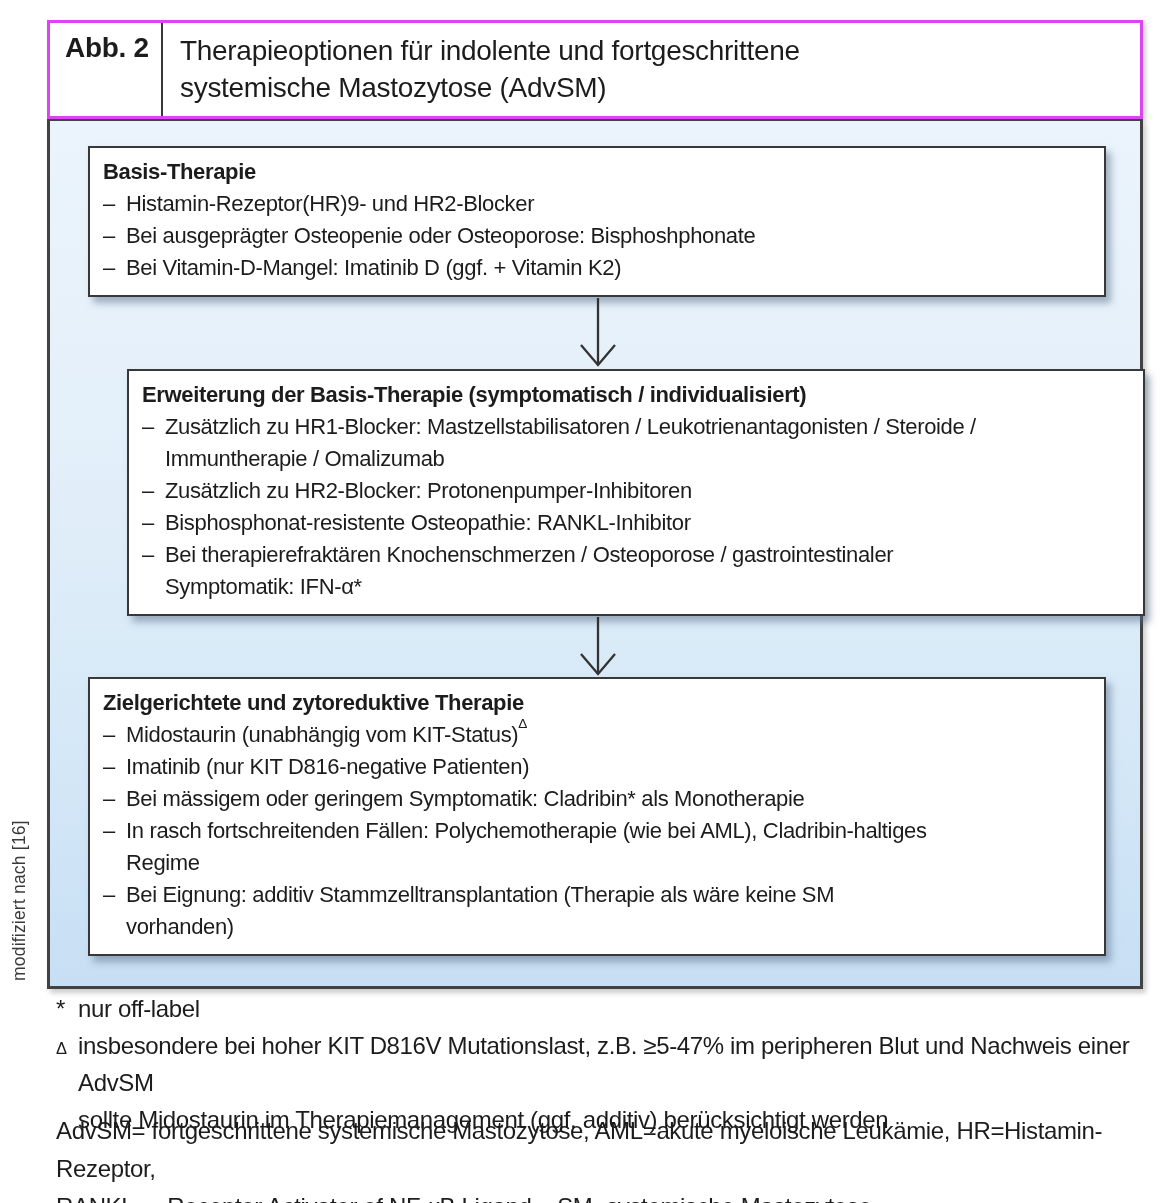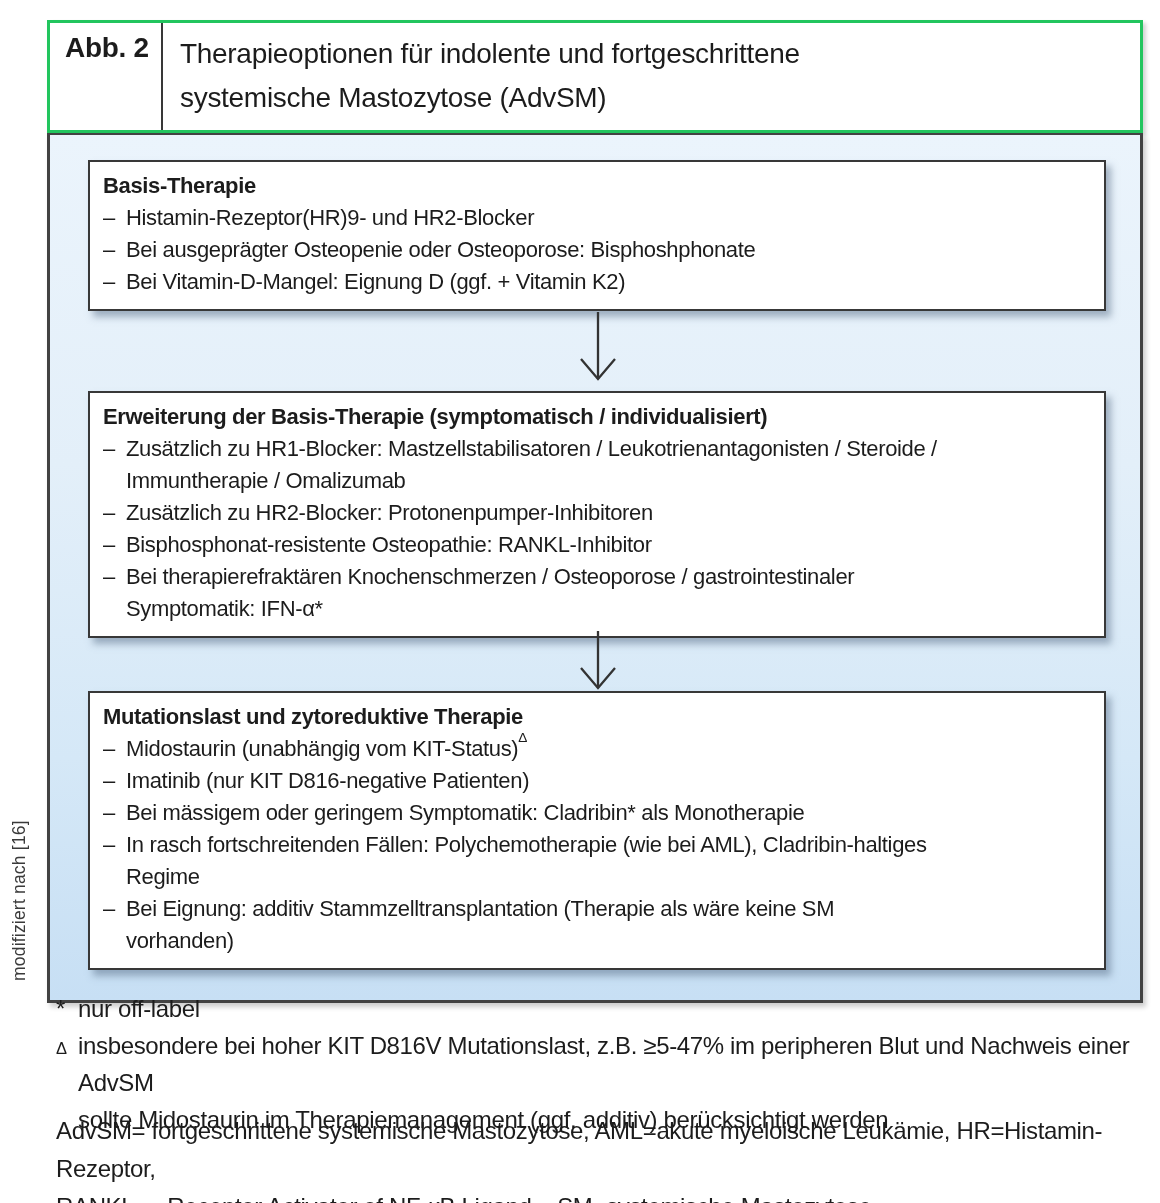--- a/index.html
+++ b/index.html
@@ -7,51 +7,51 @@
     width:1160px; height:1203px; position:relative;
     background:#ffffff; color:#1c1c1c;
     font-family:"Liberation Sans", sans-serif;
     overflow:hidden;
   }
   .figure { position:absolute; left:47px; top:20px; width:1096px; }
 
   
   .fig-header {
     box-sizing:border-box; display:flex; background:#fff;
-    border:3px solid #22c55e;
+    border:3px solid #d946ef;
     box-shadow:3px 3px 4px rgba(0,0,0,.18);
   }
   .fig-label {
     flex:none; width:113px; box-sizing:border-box;
     border-right:2.5px solid #383838;
     padding:9px 6px 9px 15px;
     font-size:28px; font-weight:bold; letter-spacing:-0.3px;
   }
   .fig-title {
     padding:9px 16px 10px 17px;
-    font-size:28px; line-height:44px; letter-spacing:-0.3px;
+    font-size:28px; line-height:37px; letter-spacing:-0.3px;
     white-space:pre-line;
   }
 
   
   .panel {
     box-sizing:border-box; position:relative; height:870px;
     border:3px solid #424242; border-top-width:2px;
     background:linear-gradient(180deg,#ebf4fc 0%, #e3eff9 38%, #d5e8f7 72%, #c7dff4 100%);
     box-shadow:3px 4px 5px rgba(0,0,0,.2);
   }
   .box {
     position:absolute; left:38px; width:1018px; box-sizing:border-box;
     background:#ffffff; border:2.5px solid #383838;
     box-shadow:5px 6px 7px rgba(88,110,135,.5);
     padding:8px 13px 11px 13px;
     font-size:22px; line-height:32px; letter-spacing:-0.35px;
   }
   .box1 { top:25px; }
-  .box2 { top:256px; }
+  .box2 { top:248px;margin-left:39px; }
   .box3 { top:556px; }
   .box-heading { font-weight:bold; }
   .li { display:flex; }
   .li .bullet { flex:none; width:23px; }
   .li .txt { flex:1; white-space:pre-line; }
   .li .txt sup { font-size:0.62em; line-height:0; position:relative; top:-0.45em; }
 
   .arrow { position:absolute; left:526px; }
   .arrow1 { top:177px; }
   .arrow2 { top:496px; }
@@ -99,21 +99,21 @@
           <div class="li">
             <span class="bullet">–</span>
             <span class="txt">Histamin-Rezeptor(HR)9- und HR2-Blocker</span>
           </div>
           <div class="li">
             <span class="bullet">–</span>
             <span class="txt">Bei ausgeprägter Osteopenie oder Osteoporose: Bisphoshphonate</span>
           </div>
           <div class="li">
             <span class="bullet">–</span>
-            <span class="txt">Bei Vitamin-D-Mangel: Eignung D (ggf. + Vitamin K2)</span>
+            <span class="txt">Bei Vitamin-D-Mangel: Imatinib D (ggf. + Vitamin K2)</span>
           </div>
         </div>
     </div>
 
     <svg class="arrow arrow1" width="44" height="71" viewBox="0 0 44 71">
       <line x1="22" y1="0" x2="22" y2="67"></line>
       <polyline points="5,47 22,67 39,47"></polyline>
     </svg>
 
     <div class="box box2">
@@ -139,21 +139,21 @@
           </div>
         </div>
     </div>
 
     <svg class="arrow arrow2" width="44" height="60" viewBox="0 0 44 60">
       <line x1="22" y1="0" x2="22" y2="57"></line>
       <polyline points="5,37 22,57 39,37"></polyline>
     </svg>
 
     <div class="box box3">
-      <div class="box-heading">Mutationslast und zytoreduktive Therapie</div>
+      <div class="box-heading">Zielgerichtete und zytoreduktive Therapie</div>
       <div class="items">
           <div class="li">
             <span class="bullet">–</span>
             <span class="txt">Midostaurin (unabhängig vom KIT-Status)<sup>Δ</sup></span>
           </div>
           <div class="li">
             <span class="bullet">–</span>
             <span class="txt">Imatinib (nur KIT D816-negative Patienten)</span>
           </div>
           <div class="li">

